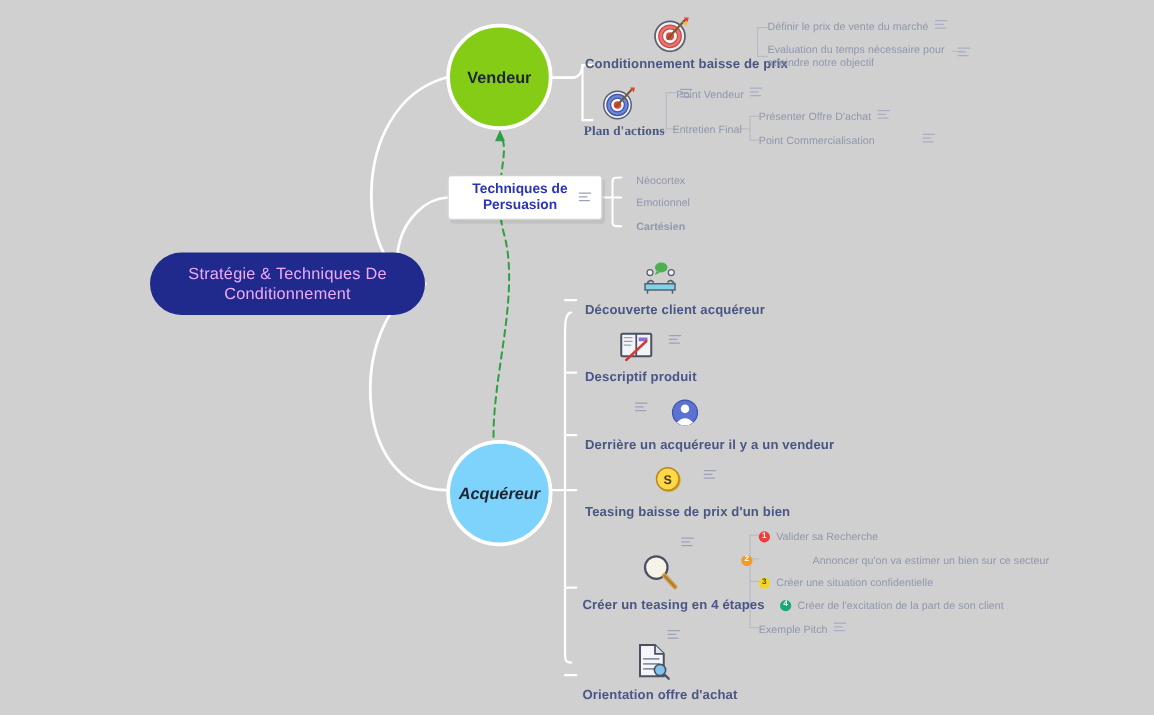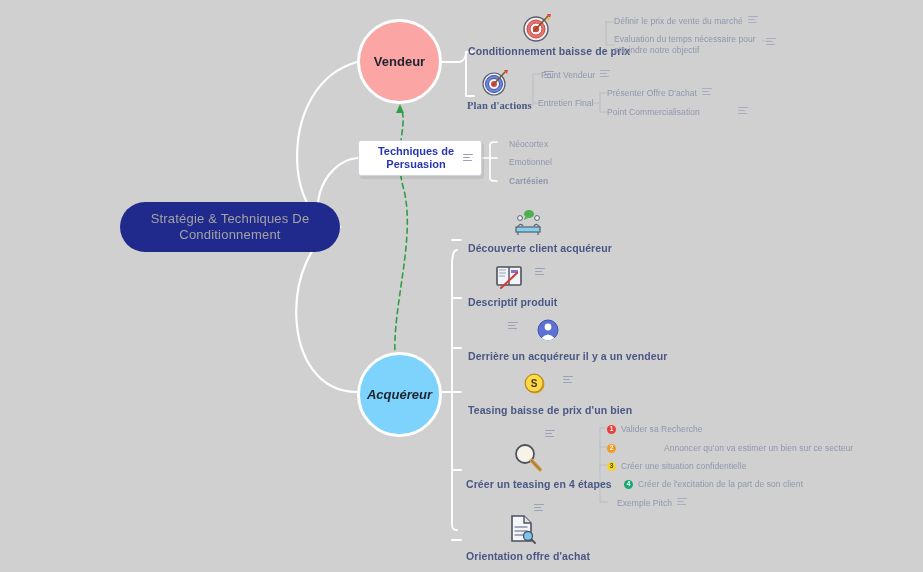--- a/index.html
+++ b/index.html
@@ -12,33 +12,33 @@
   }
   #canvas{position:absolute;inset:0;width:923px;height:572px;}
   svg.links{position:absolute;left:0;top:0;width:923px;height:572px;pointer-events:none;}
 
   .node{position:absolute;box-sizing:border-box;}
 
   
   .root{
     left:120px;top:202px;width:220px;height:50px;
     background:#1f2a8c;border-radius:25px;
-    color:#a3a3a3;font-size:13px;line-height:16px;
+    color:#f0abfc;font-size:13px;line-height:16px;
     display:flex;align-items:center;justify-content:center;text-align:center;
     letter-spacing:.2px;
   }
 
   
   .circle{
     border-radius:50%;
     display:flex;align-items:center;justify-content:center;
     text-align:center;font-size:13px;font-weight:bold;color:#1f2430;
     border:3px solid #ffffff;
   }
-  .circle.vendeur{left:357px;top:19px;width:85px;height:85px;background:#fca5a5;text-align:right;}
+  .circle.vendeur{left:357px;top:19px;width:85px;height:85px;background:#84cc16;text-align:right;}
   .circle.acquereur{left:357px;top:352px;width:85px;height:85px;background:#7dd3fc;font-style:italic;}
 
   
   .boxnode{
     left:358px;top:140px;width:124px;height:36px;
     background:#ffffff;border:1px solid #cfd3dc;border-radius:3px;
     box-shadow:2px 3px 0 rgba(0,0,0,.07);
     display:flex;align-items:center;
   }
   .boxnode .bxlabel{
@@ -367,33 +367,33 @@
         <i></i>
         <i></i>
         <i></i>
       </span>
   </div>
 
   <div class="leaf" style="left:607px;top:424px;">
     <span class="badge" style="background:#e8413a">1</span>
     <span class="ltext">Valider sa Recherche</span>
   </div>
-  <div class="leaf" style="left:607px;top:443px;gap:48px;">
+  <div class="leaf" style="left:593px;top:443px;gap:48px;">
     <span class="badge" style="background:#f59a23">2</span>
     <span class="ltext">Annoncer qu'on va estimer un bien sur ce secteur</span>
   </div>
   <div class="leaf" style="left:607px;top:461px;">
     <span class="badge" style="background:#f5d423;color:#5a4a00">3</span>
     <span class="ltext">Créer une situation confidentielle</span>
   </div>
   <div class="leaf" style="left:607px;top:479px;padding-left:17px;">
     <span class="badge" style="background:#19a974">4</span>
     <span class="ltext">Créer de l'excitation de la part de son client</span>
   </div>
-  <div class="leaf" style="left:607px;top:498px;margin-left:10px;">
+  <div class="leaf" style="left:607px;top:498px;">
     <span class="ltext">Exemple Pitch</span>
     <span class="note dim">
         <i></i>
         <i></i>
         <i></i>
       </span>
   </div>
 
   <div class="icon" style="left:508px;top:514px;">
     <svg width="28" height="30" viewBox="0 0 28 30">

